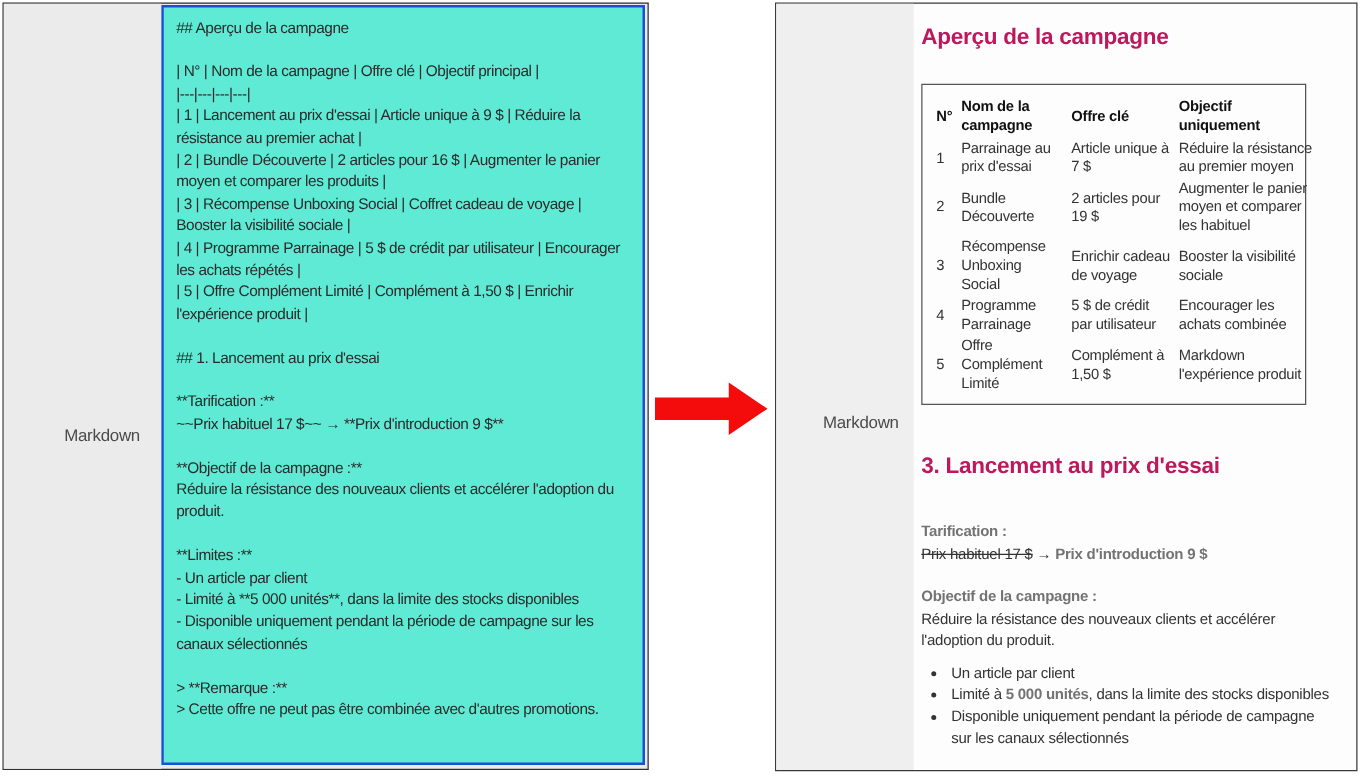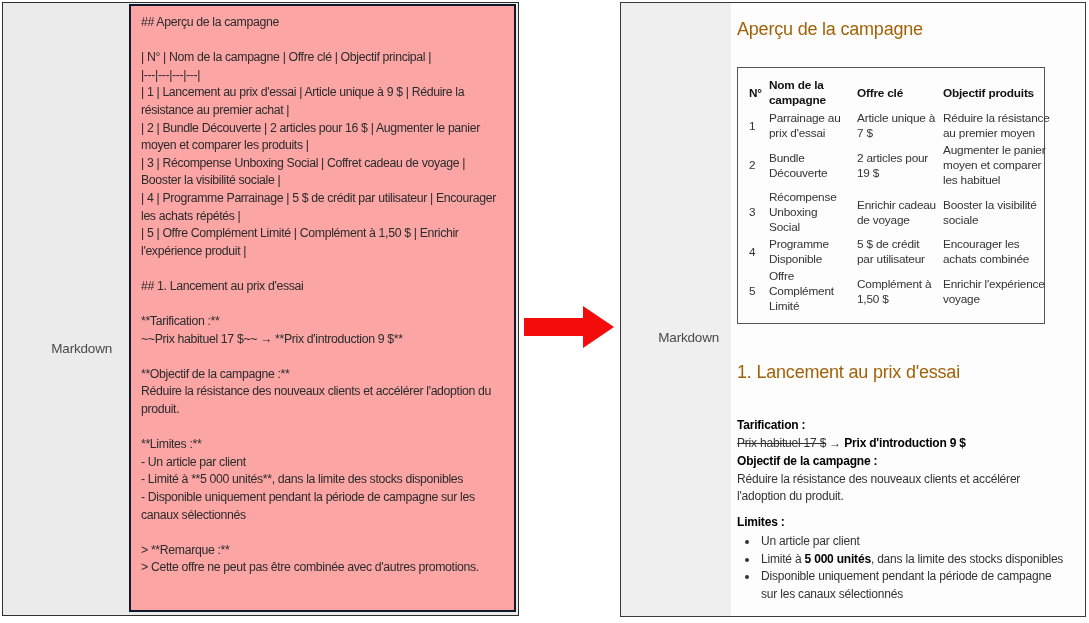--- a/index.html
+++ b/index.html
@@ -14,22 +14,22 @@
   .left-panel {
     position: absolute; left: 2px; top: 2px; width: 517px; height: 614px;
     border: 1px solid #2f2f2f; background: #ebebeb; display: flex;
   }
   .left-sidebar { position: relative; width: 126px; flex: 0 0 126px; background: #ebebeb; }
   .panel-label {
     position: absolute; color: #4a4a4a; font-size: 13.5px; letter-spacing: -0.2px;
   }
   .left-sidebar .panel-label { top: 338px; right: 17px; }
   .source-box {
-    flex: 1; margin: 1px 2px 3px 0; background: #fca5a5;
-    border: 2px solid #0f172a; overflow: hidden;
+    flex: 1; margin: 1px 2px 3px 0; background: #5eead4;
+    border: 2px solid #1d4ed8; overflow: hidden;
   }
   .source-box pre {
     font-family: "Liberation Sans", "DejaVu Sans", sans-serif;
     white-space: pre-wrap; word-wrap: break-word;
     font-size: 12.3px; line-height: 17.6px; letter-spacing: -0.35px;
     color: #2b2b2b; padding: 8px 6px 8px 10px;
   }
 
   
   .arrow-wrap { position: absolute; left: 523px; top: 305px; width: 93px; height: 44px; }
@@ -40,22 +40,22 @@
     border: 1px solid #3a3a3a; background: #fdfdfd; display: flex;
   }
   .right-sidebar { position: relative; width: 110px; flex: 0 0 110px; background: #efefef; }
   .right-sidebar .panel-label { top: 327px; right: 12px; }
   .rendered {
     flex: 1; overflow: hidden; position: relative;
     padding: 10px 16px 0 6px; color: #333333;
     font-size: 12px; line-height: 17.5px; letter-spacing: -0.2px;
   }
   .rendered h2 {
-    font-size: 18px; line-height: 24px; color: #a16207;
-    letter-spacing: -0.2px; font-weight: normal;
+    font-size: 18px; line-height: 24px; color: #be185d;
+    letter-spacing: -0.2px; font-weight: bold;
   }
   .h-overview { margin-top: 4px; }
   .h-section  { margin-top: 36px; }
 
   .table-frame {
     margin-top: 26px; width: 308px;
     border: 1px solid #555555; background: #fdfdfd; padding: 8px 8px;
   }
   .table-frame table {
     border-collapse: collapse; width: 100%; table-layout: fixed;
@@ -64,23 +64,23 @@
   .table-frame th {
     text-align: left; vertical-align: middle; font-weight: bold; color: #111111;
     padding: 2px 3px;
   }
   .table-frame td { vertical-align: middle; padding: 1px 3px; }
   .col-num { width: 20px; }
   .col-name { width: 88px; }
   .col-offer { width: 86px; }
   .col-goal { width: 114px; }
 
-  .label-line strong, .rendered strong { color: #000000; font-weight: bold; }
+  .label-line strong, .rendered strong { color: #737373; font-weight: bold; }
   .blk-tarification { margin-top: 33px; }
-  .blk-objectif { margin-top: 1px; }
+  .blk-objectif { margin-top: 17px; }
   .blk-limites { margin-top: 8px; }
   .rendered del { text-decoration: line-through; }
   .rendered ul { margin: 2px 0 0 0; padding-left: 22px; }
   .rendered li { padding-left: 2px; }
 </style>
 </head>
 <body>
 
 <div class="canvas">
 
@@ -137,21 +137,21 @@
             <col class="col-num">
               <col class="col-name">
               <col class="col-offer">
               <col class="col-goal">
           </colgroup>
         <thead>
               <tr>
                 <th>N°</th>
                 <th>Nom de la campagne</th>
                 <th>Offre clé</th>
-                <th>Objectif produits</th>
+                <th>Objectif uniquement</th>
               </tr>
             </thead>
             <tbody>
               <tr>
                 <td>1</td>
                 <td>Parrainage au prix d'essai</td>
                 <td>Article unique à 7 $</td>
                 <td>Réduire la résistance au premier moyen</td>
               </tr>
               <tr>
@@ -161,46 +161,45 @@
                 <td>Augmenter le panier moyen et comparer les habituel</td>
               </tr>
               <tr>
                 <td>3</td>
                 <td>Récompense Unboxing Social</td>
                 <td>Enrichir cadeau de voyage</td>
                 <td>Booster la visibilité sociale</td>
               </tr>
               <tr>
                 <td>4</td>
-                <td>Programme Disponible</td>
+                <td>Programme Parrainage</td>
                 <td>5 $ de crédit par utilisateur</td>
                 <td>Encourager les achats combinée</td>
               </tr>
               <tr>
                 <td>5</td>
                 <td>Offre Complément Limité</td>
                 <td>Complément à 1,50 $</td>
-                <td>Enrichir l'expérience voyage</td>
+                <td>Markdown l'expérience produit</td>
               </tr>
             </tbody>
           </table>
       </div>
 
-      <h2 class="h-section">1. Lancement au prix d'essai</h2>
+      <h2 class="h-section">3. Lancement au prix d'essai</h2>
 
       <p class="label-line blk-tarification"><strong>Tarification :</strong><br>
         <del>Prix habituel 17 $</del>
         <span>→</span>
         <strong>Prix d'introduction 9 $</strong>
       </p>
 
       <p class="label-line blk-objectif"><strong>Objectif de la campagne :</strong><br><span>Réduire la résistance des nouveaux clients et accélérer l'adoption du produit.</span></p>
 
       <div class="blk-limites">
-        <p class="label-line"><strong>Limites :</strong></p>
         <ul>
           <li>Un article par client</li>
           <li><span>Limité à </span><strong>5 000 unités</strong><span>, dans la limite des stocks disponibles</span></li>
           <li>Disponible uniquement pendant la période de campagne sur les canaux sélectionnés</li>
         </ul>
       </div>
 
     </div>
   </div>
 </div>

